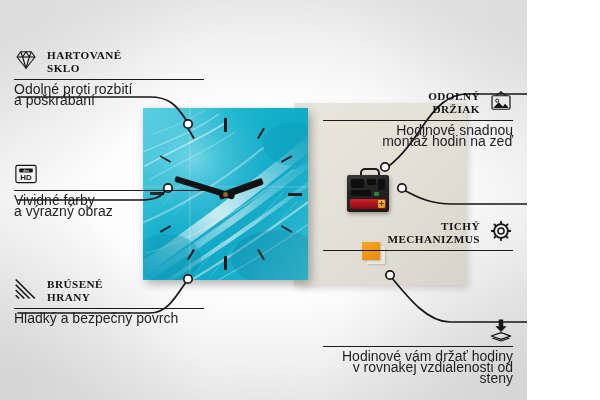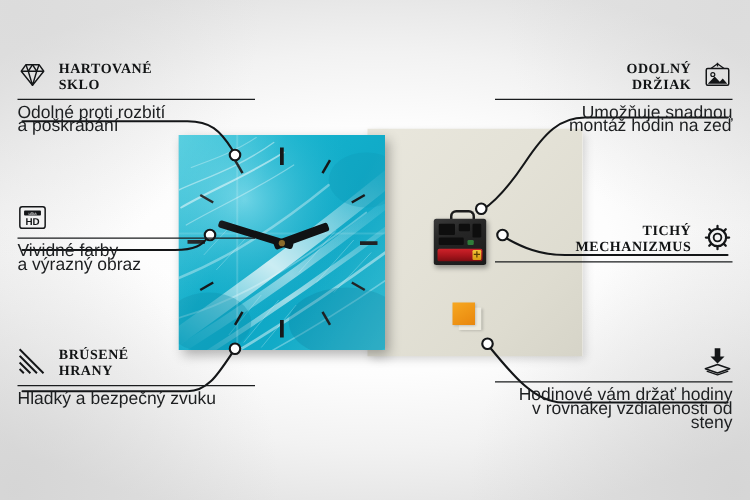--- a/index.html
+++ b/index.html
@@ -2,23 +2,24 @@
 <html><head>
 <meta charset="utf-8">
 <style>
   html,body{margin:0;padding:0;}
   body{
     width:600px;height:400px;overflow:hidden;
     font-family:"Liberation Serif", serif;
     background:#ffffff;
   }
   #stage{
-    position:relative;width:600px;height:400px;overflow:hidden;
+    position:relative;width:492px;height:400px;overflow:hidden;
     background:
       radial-gradient(ellipse 70% 55% at 50% 50%, #ffffff 0%, #fdfdfd 45%, #f2f2f2 72%, #e2e2e2 100%);
+    padding-left: 35px;
   }
   
   #vignette{
     position:absolute;inset:0;pointer-events:none;
     background:
       radial-gradient(circle at 2% 2%, rgba(215,215,215,.55) 0%, rgba(215,215,215,0) 28%),
       radial-gradient(circle at 98% 2%, rgba(215,215,215,.5) 0%, rgba(215,215,215,0) 26%),
       radial-gradient(circle at 2% 98%, rgba(205,205,205,.6) 0%, rgba(205,205,205,0) 30%),
       radial-gradient(circle at 98% 98%, rgba(205,205,205,.6) 0%, rgba(205,205,205,0) 30%);
   }
@@ -96,21 +97,21 @@
   
   #connectors{position:absolute;inset:0;pointer-events:none;}
 
   
   .feature{position:absolute;width:190px;}
   .feature.left{left:14px;text-align:left;}
   .feature.right{right:14px;text-align:right;}
   .feat-head{
     display:flex;align-items:flex-start;gap:9px;
   }
-  .feature.right .feat-head{flex-direction:row-reverse;}
+  .feature.right .feat-head{flex-direction:row-reverse;margin-top:41px;}
   .feat-title{
     font-family:"Liberation Serif", serif;
     font-weight:bold;font-size:11.2px;line-height:13px;letter-spacing:.45px;
     color:#111314;text-transform:uppercase;white-space:pre-line;padding-top:1px;
   }
   .feat-rule{
     height:1.4px;background:#1a1c1e;margin:4px 0 4px 0;
   }
   .feat-sub{
     font-family:Liberation Sans, sans-serif;
@@ -306,37 +307,37 @@
           <path d="M3,4 L27,28"></path>
           <path d="M3,11 L20,28"></path>
           <path d="M3,18 L13,28"></path>
           <path d="M3,25 L6,28"></path>
         </g>
       </svg>
       <div class="feat-title">BRÚSENÉ
 HRANY</div>
     </div>
     <div class="feat-rule"></div>
-    <div class="feat-sub">Hladký a bezpečný zvuku</div>
+    <div class="feat-sub">Hladký a bezpečný povrch</div>
   </div>
 
   <div class="feature right" id="feature-3">
     <div class="feat-head">
       <svg class="feat-icon" viewBox="0 0 32 32">
         <path d="M16,3 L16,7" stroke="#141618" stroke-width="1.4" fill="none"></path>
         <path d="M9,9 L16,4 L23,9" fill="none" stroke="#141618" stroke-width="1.4" stroke-linejoin="round"></path>
         <rect x="4" y="9" width="24" height="18" rx="1.6" fill="none" stroke="#141618" stroke-width="1.6"></rect>
         <circle cx="11" cy="15.5" r="2.1" fill="none" stroke="#141618" stroke-width="1.3"></circle>
         <path d="M5.6,25.4 L13,17.6 L18.4,23.2 L21.6,19.8 L26.4,25.4 Z" fill="#141618"></path>
       </svg>
       <div class="feat-title">ODOLNÝ
 DRŽIAK</div>
     </div>
     <div class="feat-rule"></div>
-    <div class="feat-sub">Umožňuje snadnou
+    <div class="feat-sub">Hodinové snadnou
 montáž hodin na zeď</div>
   </div>
 
   <div class="feature right" id="feature-4">
     <div class="feat-head">
       <svg class="feat-icon" viewBox="0 0 32 32">
         <g fill="none" stroke="#141618" stroke-width="2.4" stroke-linecap="round">
           <circle cx="16" cy="16" r="9.2"></circle>
           <path d="M16,3.6 L16,6.4"></path>
             <path d="M16,25.6 L16,28.4"></path>

